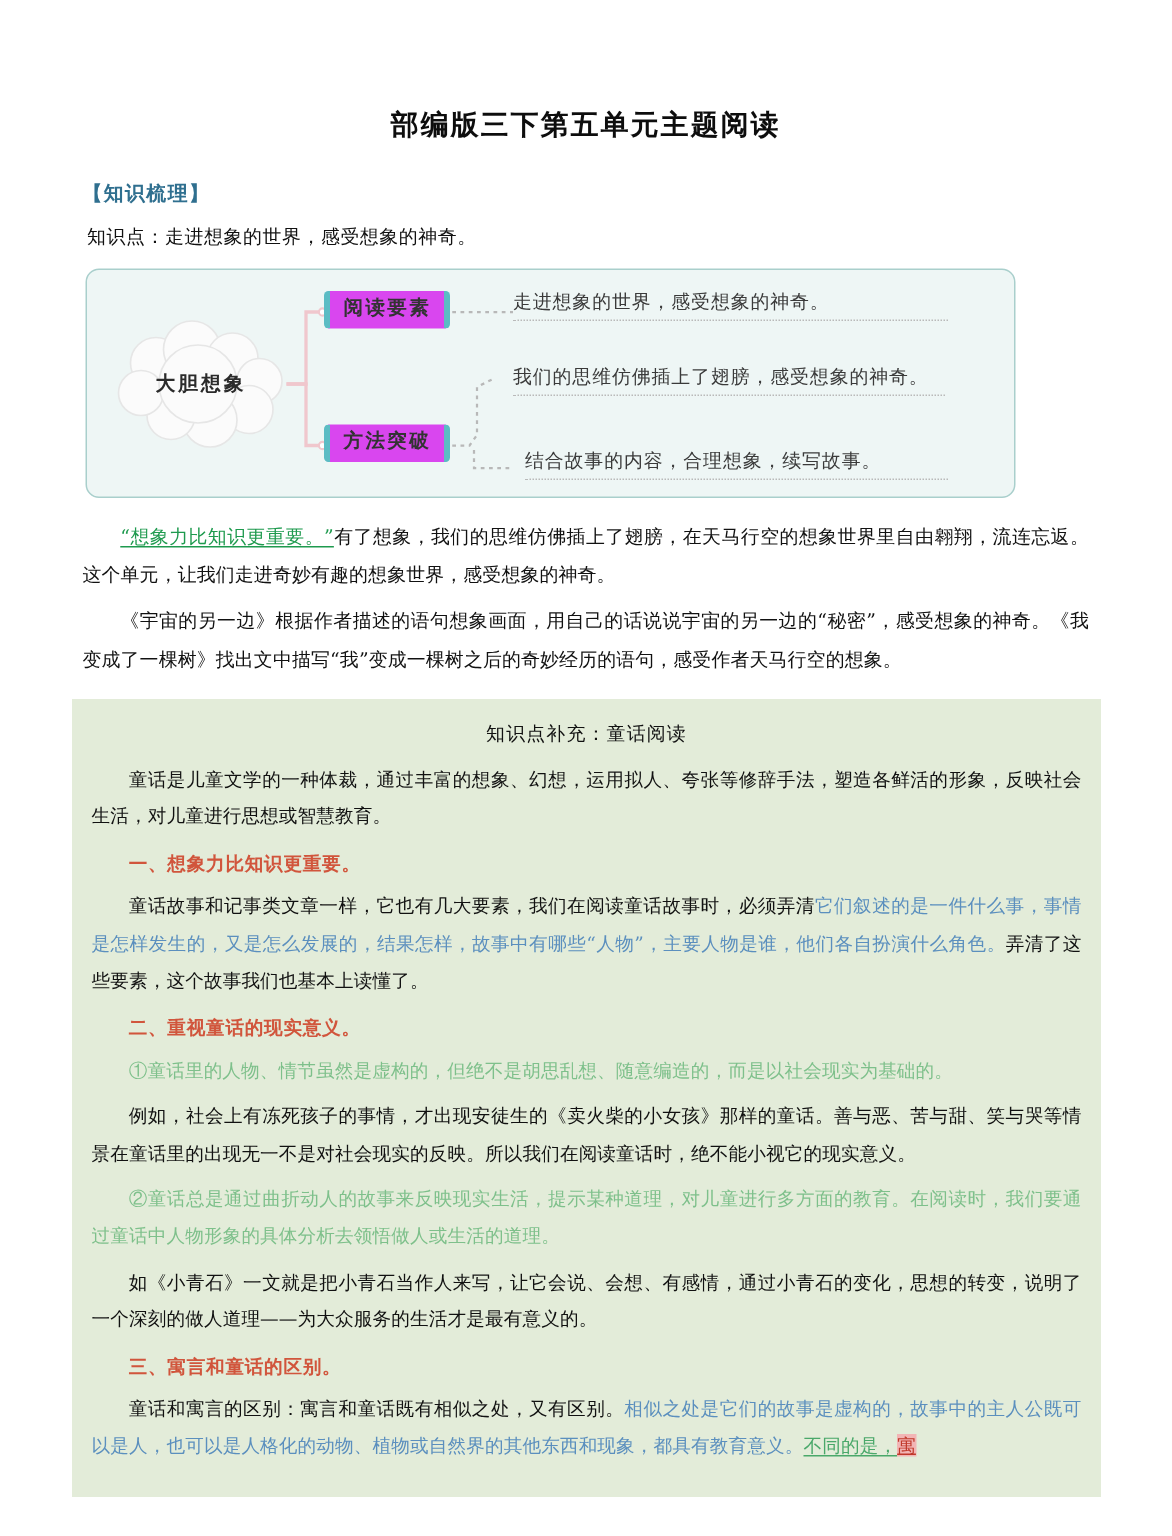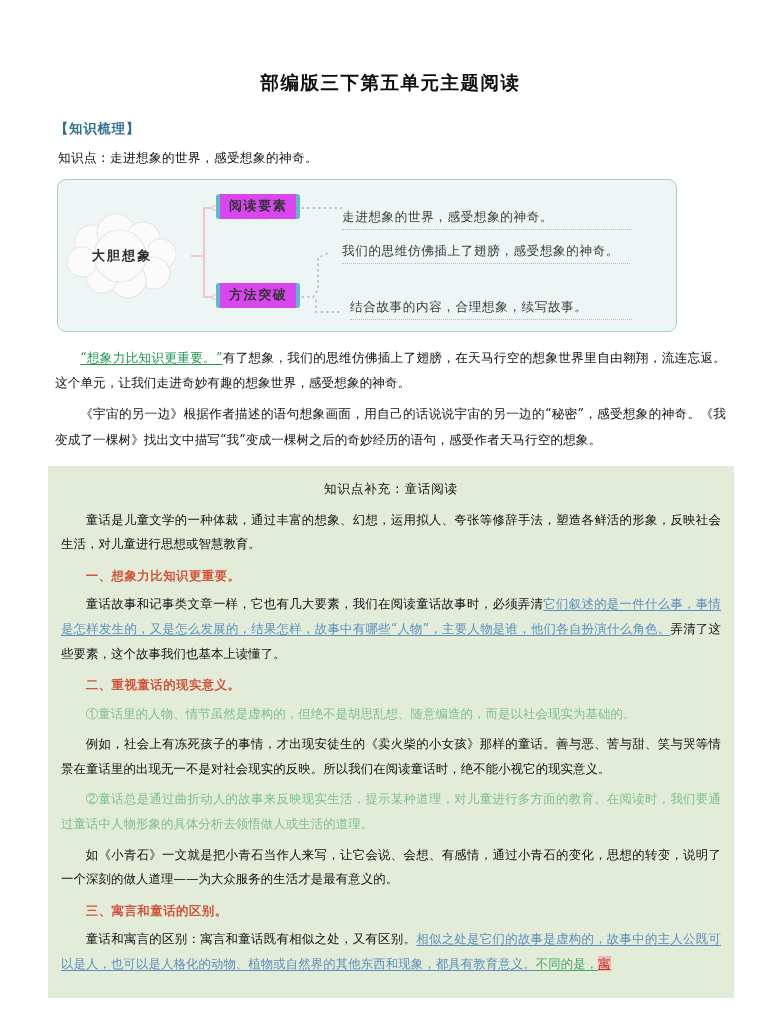--- a/index.html
+++ b/index.html
@@ -59,21 +59,21 @@
     margin: 12px 0 0 57px;
     width: 620px;
     height: 153px;
     background: #eef6f5;
     border: 1.3px solid #a9cfcc;
     border-radius: 9px;
   }
 
   .cloud-wrap {
     position: absolute;
-    left: 0;
+    left: 12px;
     top: 32px;
     width: 128px;
     height: 88px;
   }
   .cloud-svg { display: block; }
   .cloud-label {
     position: absolute;
     left: 0; top: 0;
     width: 128px; height: 88px;
     display: flex;
@@ -113,21 +113,21 @@
   .leaf {
     position: absolute;
     font-size: 12.6px;
     color: #3a3a3a;
     letter-spacing: 0.6px;
     line-height: 1.42;
     padding-bottom: 3px;
     border-bottom: 1.6px dotted #b9b9b9;
     font-family: "DejaVu Sans", "Liberation Sans", sans-serif;
   }
-  #leaf-1 { left: 284px; top: 28px;  width: 290px; }
+  #leaf-1 { left: 284px; top: 12px;  width: 290px; }
   #leaf-2 { left: 284px; top: 62px;  width: 288px; }
   #leaf-3 { left: 292px; top: 118px; width: 282px; }
 
   
   .body-para {
     margin: 13px 55px 0 55px;
     font-size: 12.6px;
     line-height: 2.0;
     text-align: justify;
     text-justify: inter-ideograph;
@@ -177,21 +177,20 @@
     letter-spacing: 0.5px;
     font-weight: 600;
   }
   .gb-para.green-text {
     color: #7ec08b;
     text-indent: 2em;
   }
 
   .u-blue {
     color: #5b8fbe;
-    text-decoration: underline;
     text-decoration-color: #5b8fbe;
     text-underline-offset: 2px;
   }
   .u-green {
     color: #4aa86a;
     text-decoration: underline;
     text-decoration-color: #4aa86a;
     text-underline-offset: 2px;
   }
   .hl-red {

